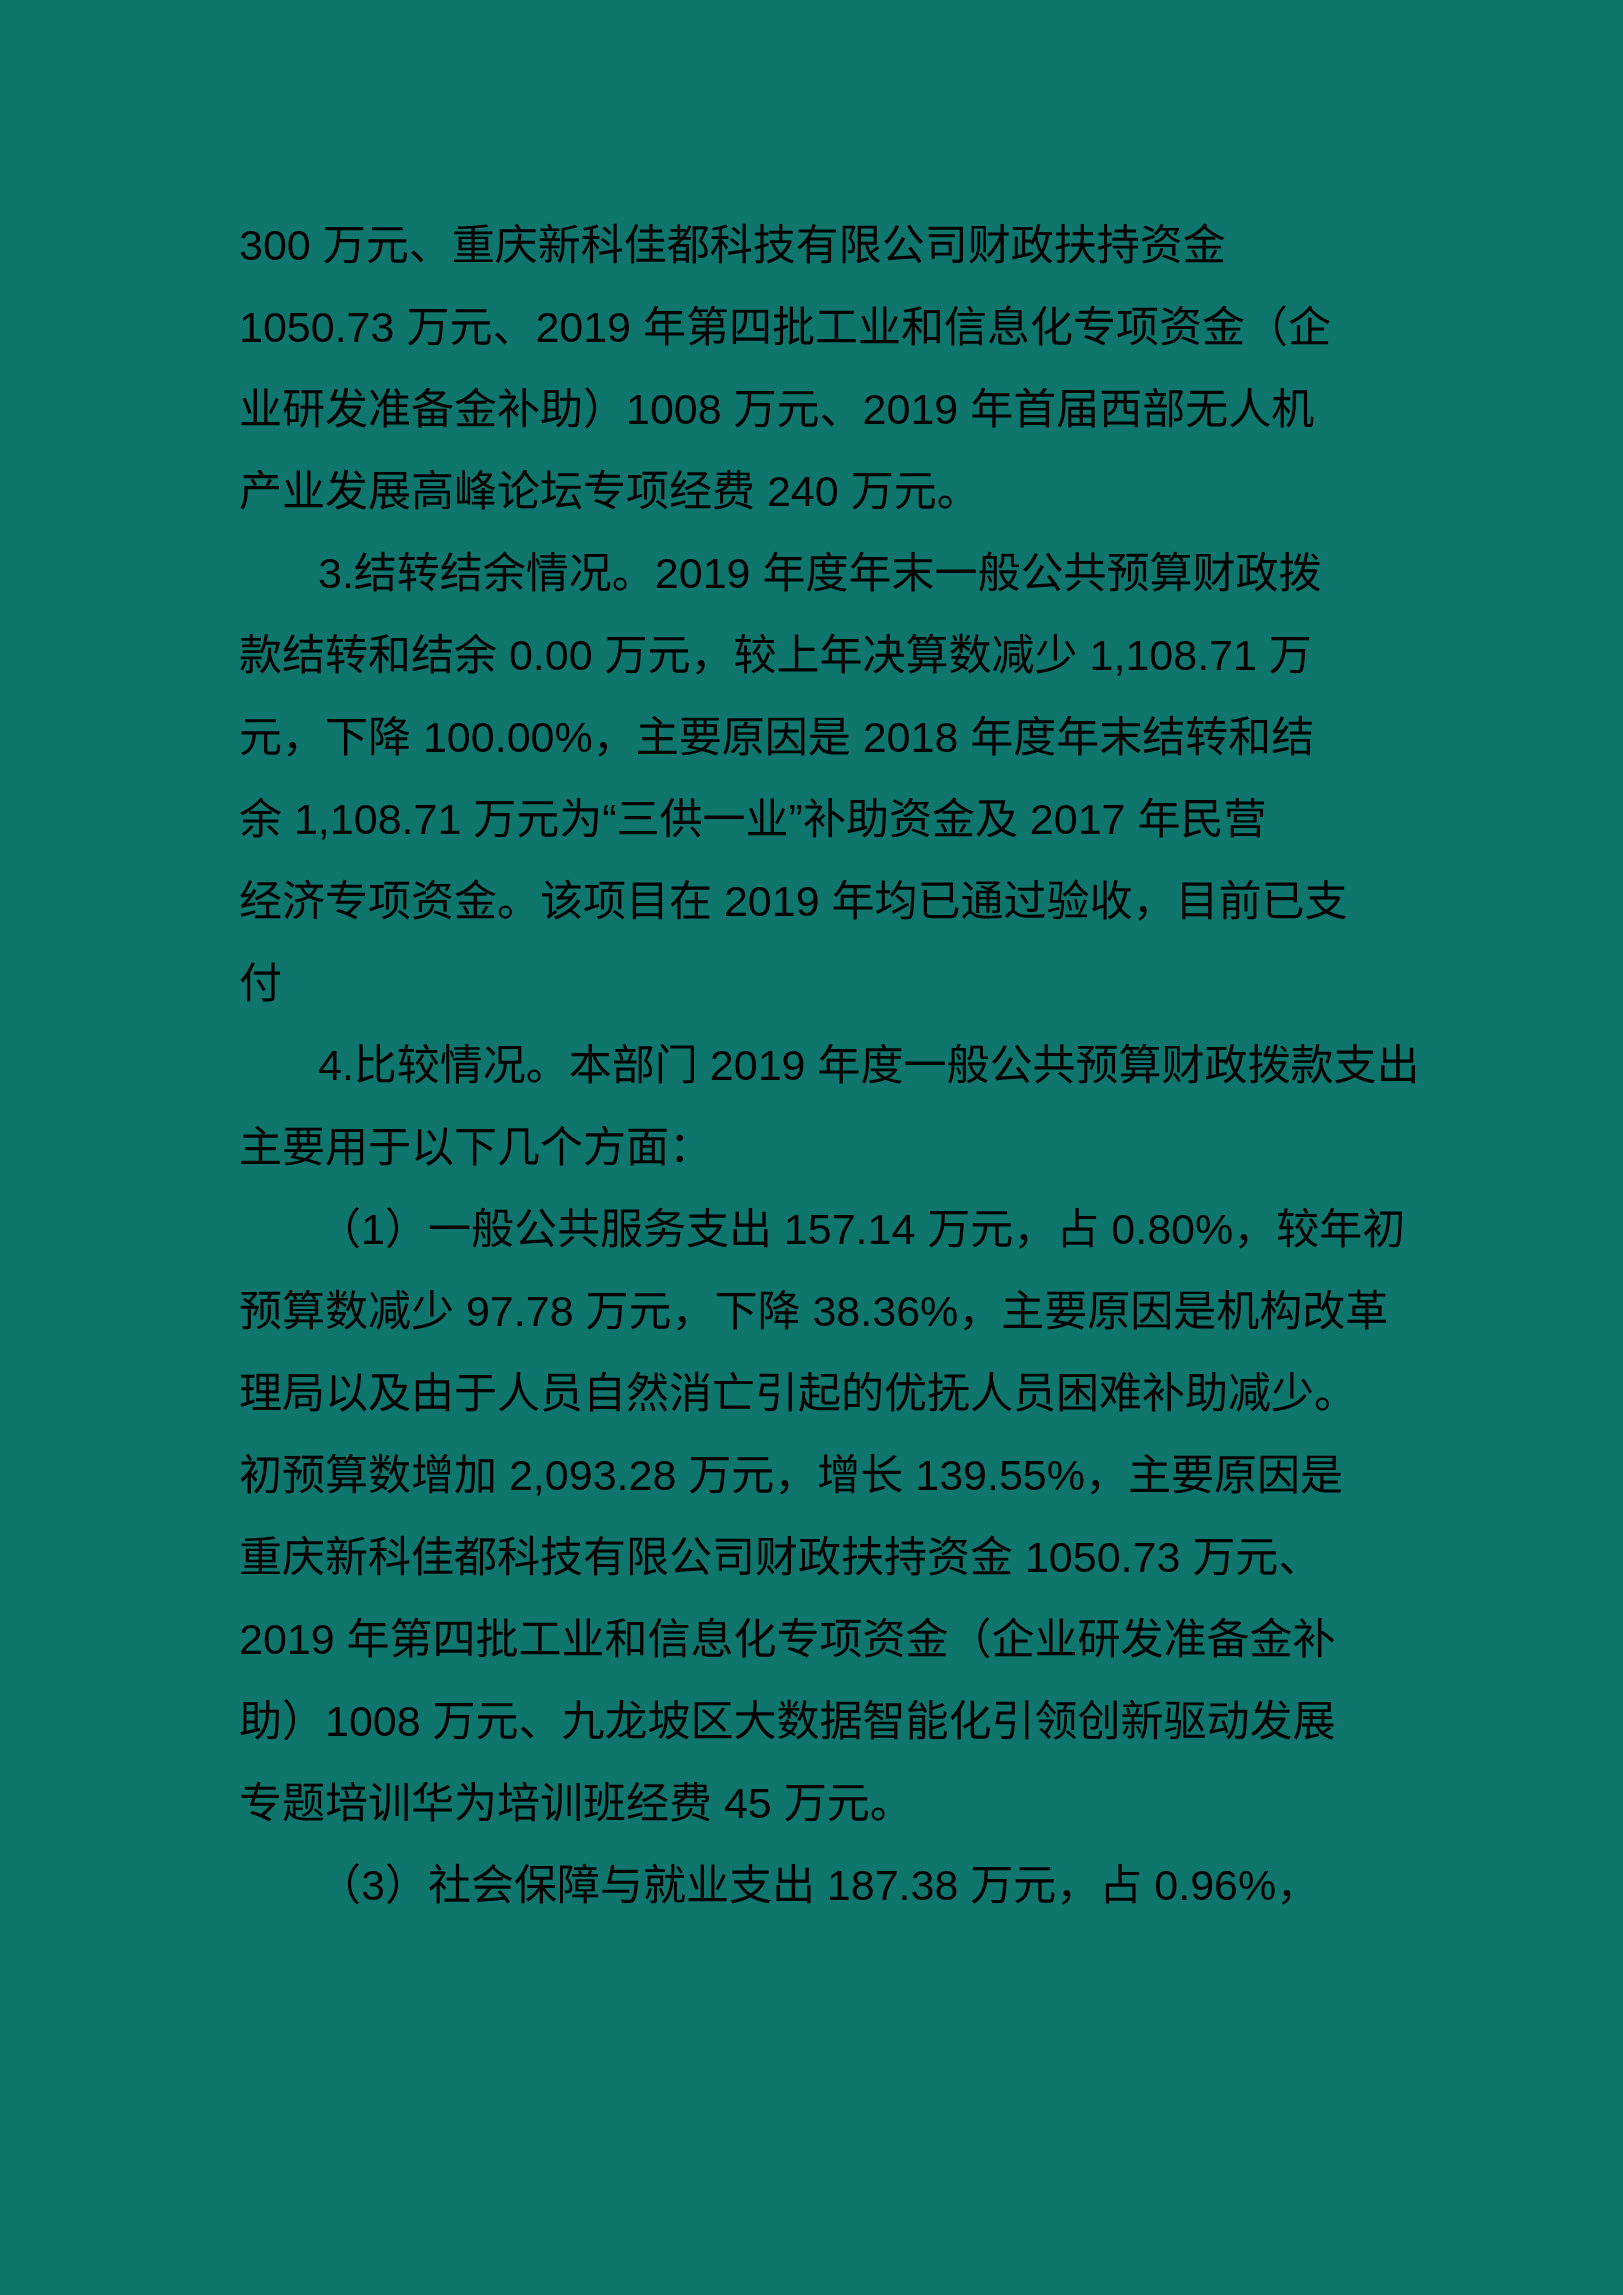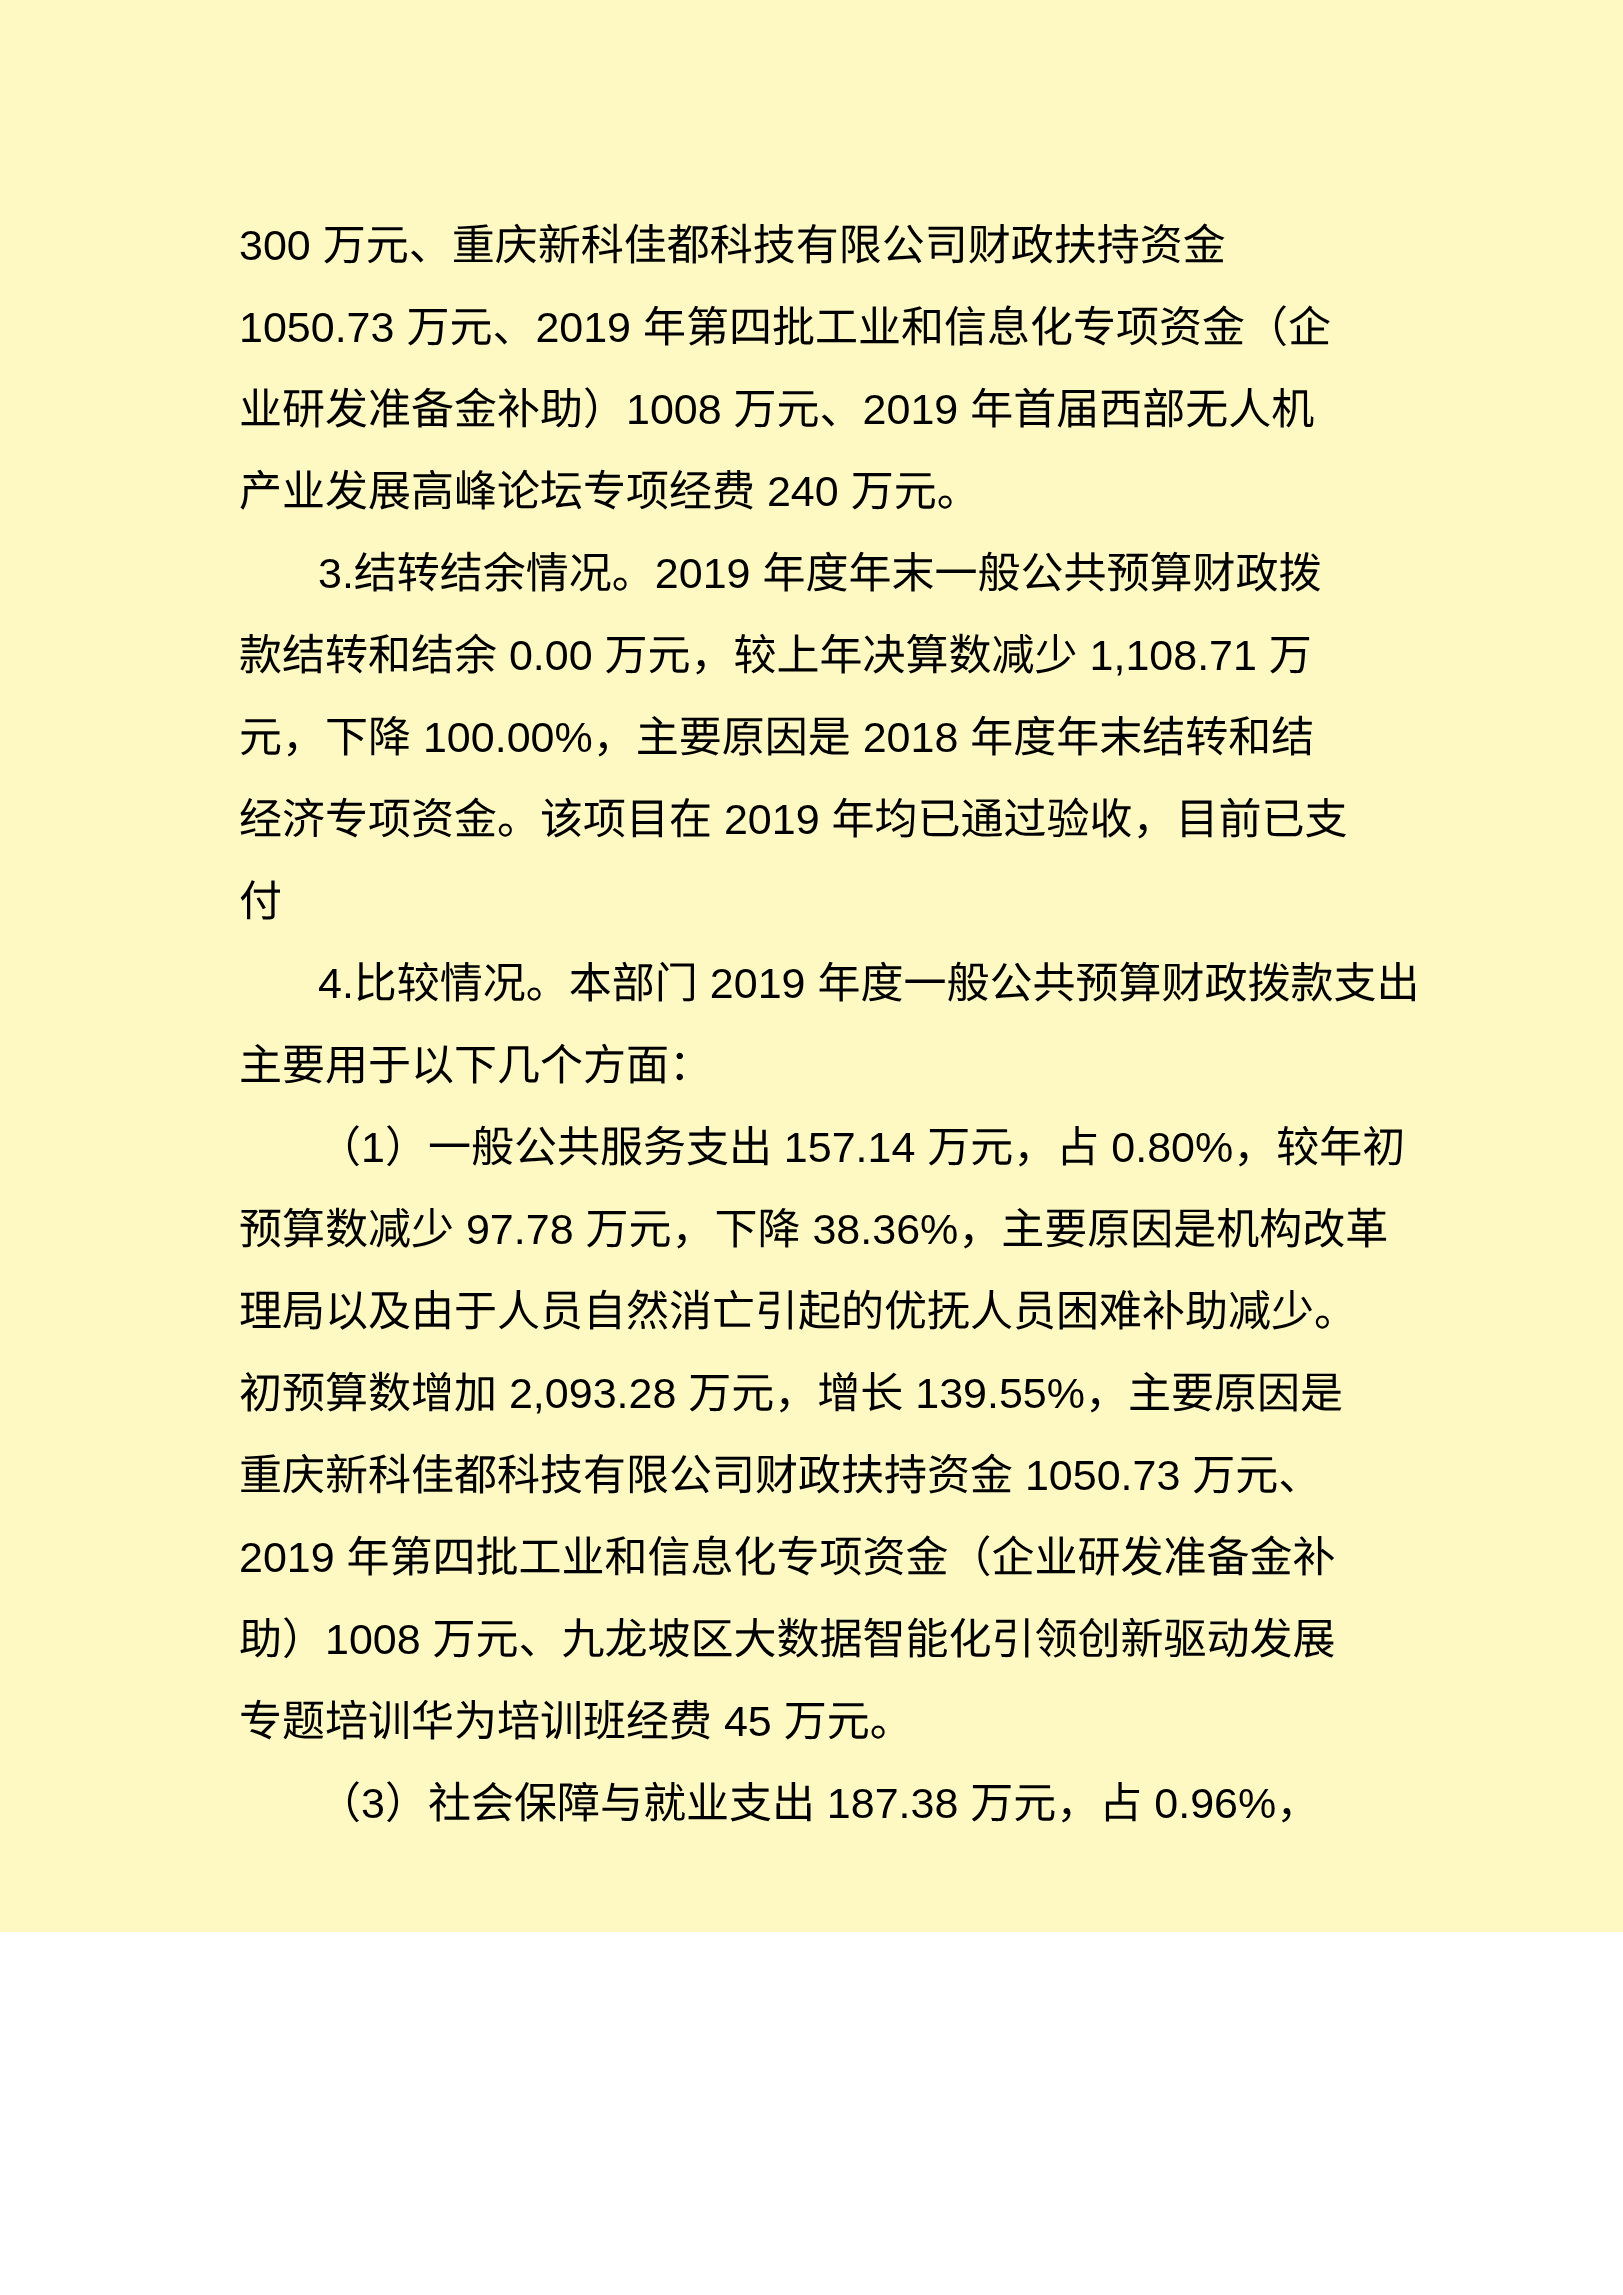--- a/index.html
+++ b/index.html
@@ -10,23 +10,23 @@
   body {
     width: 1623px;
     height: 2295px;
     overflow: hidden;
     font-family: "Liberation Sans", "DejaVu Sans", sans-serif;
     color: #000000;
   }
   .page {
     box-sizing: border-box;
     width: 1623px;
-    height: 1932px;
+    height: 2295px;
     padding: 204px 236px 0 239px;
-    background: #fef9c3;
+    background: #0f766e;
   }
   .line {
     height: 82px;
     line-height: 82px;
     font-size: 43px;
     letter-spacing: 0px;
     white-space: nowrap;
     text-align: left;
     font-weight: 400;
   }
@@ -38,20 +38,21 @@
 <body>
 
 <main class="page">
   <div class="line">300 万元、重庆新科佳都科技有限公司财政扶持资金</div>
   <div class="line">1050.73 万元、2019 年第四批工业和信息化专项资金（企</div>
   <div class="line">业研发准备金补助）1008 万元、2019 年首届西部无人机</div>
   <div class="line">产业发展高峰论坛专项经费 240 万元。</div>
   <div class="line indent">3.结转结余情况。2019 年度年末一般公共预算财政拨</div>
   <div class="line">款结转和结余 0.00 万元，较上年决算数减少 1,108.71 万</div>
   <div class="line">元，下降 100.00%，主要原因是 2018 年度年末结转和结</div>
+  <div class="line">余 1,108.71 万元为“三供一业”补助资金及 2017 年民营</div>
   <div class="line">经济专项资金。该项目在 2019 年均已通过验收，目前已支</div>
   <div class="line">付</div>
   <div class="line indent">4.比较情况。本部门 2019 年度一般公共预算财政拨款支出</div>
   <div class="line">主要用于以下几个方面：</div>
   <div class="line indent">（1）一般公共服务支出 157.14 万元，占 0.80%，较年初</div>
   <div class="line">预算数减少 97.78 万元，下降 38.36%，主要原因是机构改革</div>
   <div class="line">理局以及由于人员自然消亡引起的优抚人员困难补助减少。</div>
   <div class="line">初预算数增加 2,093.28 万元，增长 139.55%，主要原因是</div>
   <div class="line">重庆新科佳都科技有限公司财政扶持资金 1050.73 万元、</div>
   <div class="line">2019 年第四批工业和信息化专项资金（企业研发准备金补</div>

